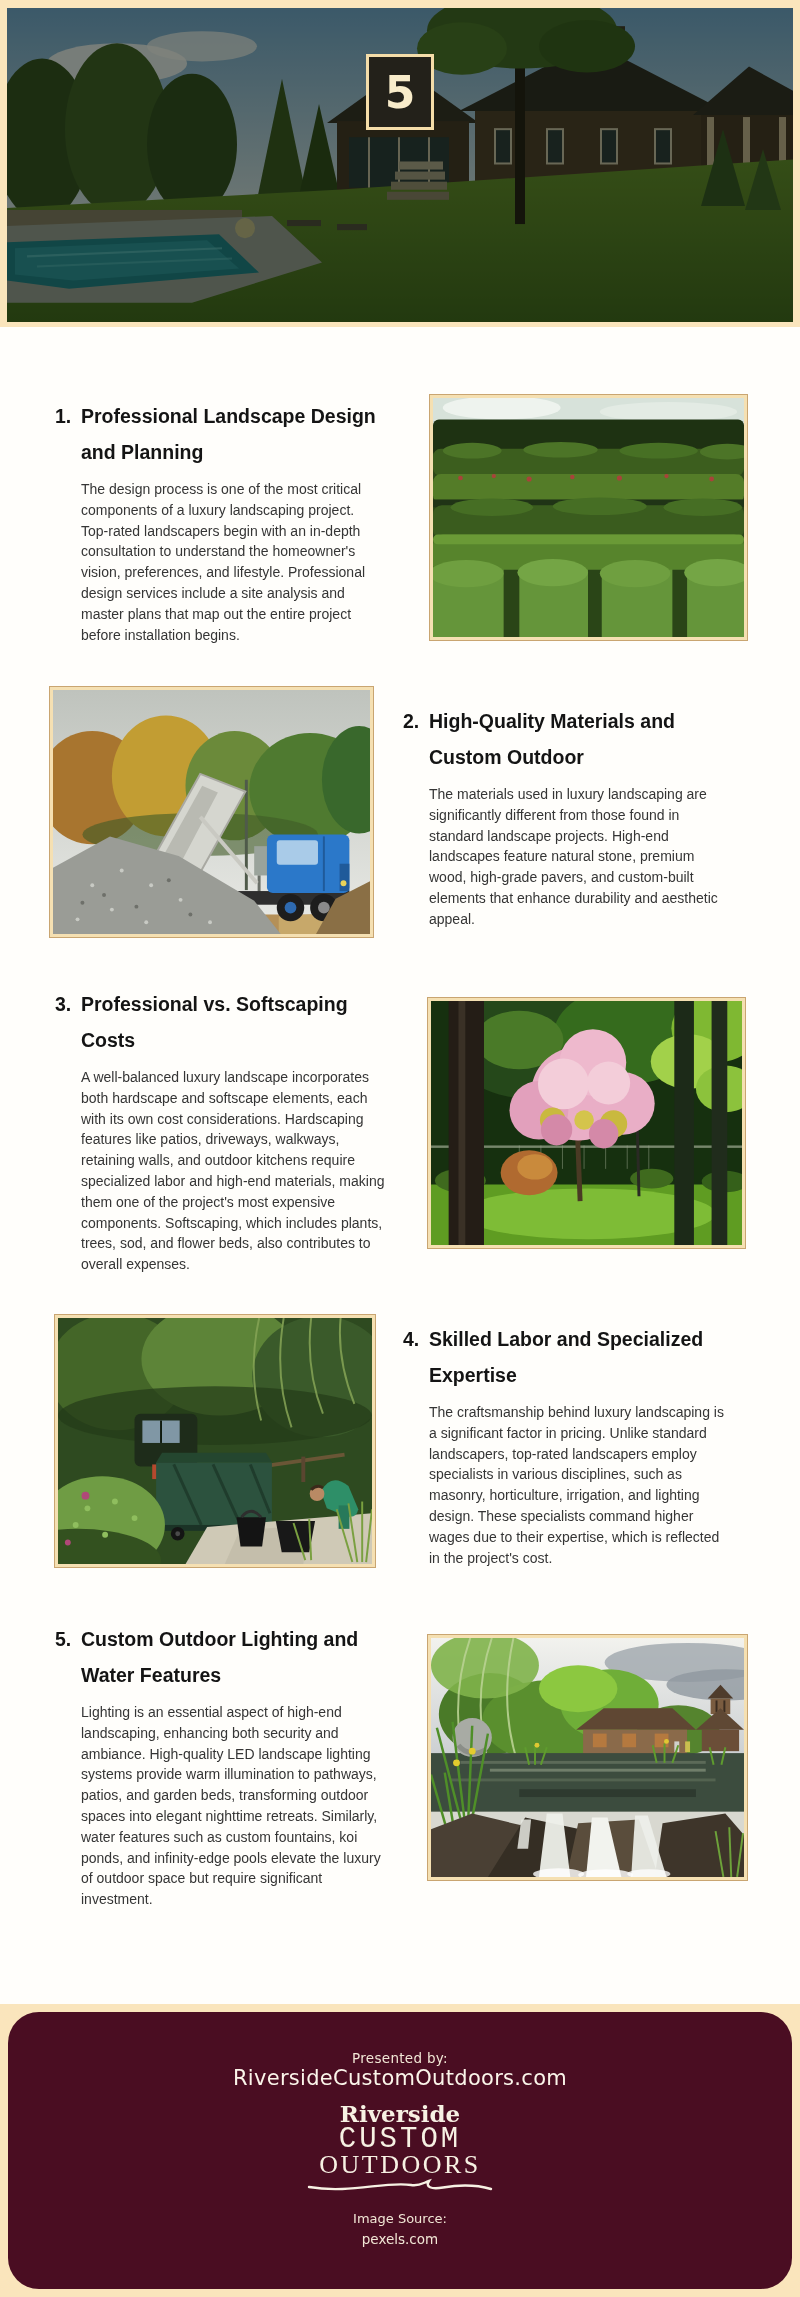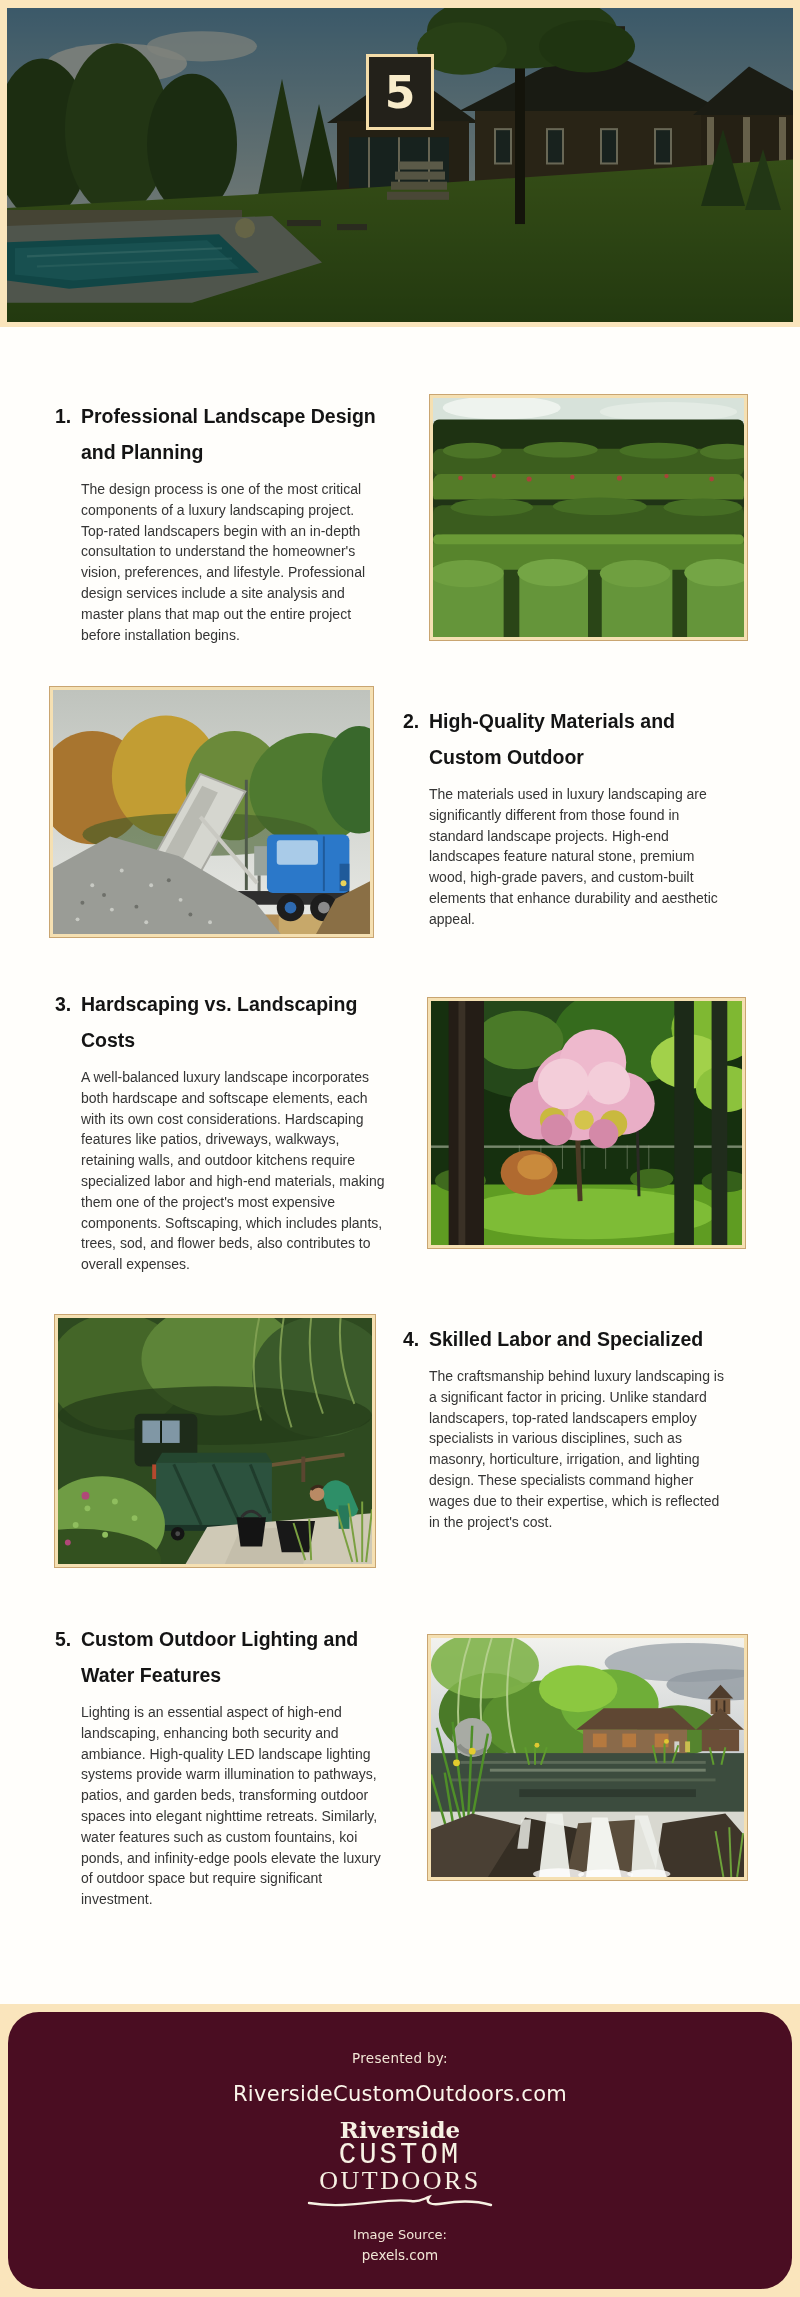--- a/index.html
+++ b/index.html
@@ -25,21 +25,21 @@
   .sec-body{margin-left:26px;margin-top:9px;color:#353535;font-size:14px;line-height:20.8px;}
   .img-frame{position:absolute;border:3px solid #f5e0b2;outline:1px solid #c9a571;
         box-sizing:border-box;overflow:hidden;background:#d8d8d0;}
   .img-frame svg{position:absolute;inset:0;width:100%;height:100%;display:block;}
   
   .footer{position:absolute;left:0;top:2004px;width:800px;height:293px;background:#fae5bc;
         padding:8px;box-sizing:border-box;}
   .footer-inner{width:100%;height:100%;background:#4a0d22;display:flex;flex-direction:column;
         align-items:center;color:#f6eedd;font-family:"DejaVu Sans",sans-serif;border-radius:31px;}
   .f-presented{margin-top:38px;font-size:13.5px;letter-spacing:0.3px;color:#f2e7d6;}
-  .f-site{margin-top:16px;font-size:21px;color:#fbf5ea;letter-spacing:0.3px;}
+  .f-site{font-size:21px;color:#fbf5ea;letter-spacing:0.3px;}
   .logo{margin-top:12px;text-align:center;color:#f7f1e3;}
   .logo-script{font-family:"DejaVu Serif",serif;font-weight:bold;
         font-size:23px;line-height:24px;}
   .logo-line1{font-family:Liberation Mono, monospace;font-size:29px;line-height:27px;
         letter-spacing:3px;}
   .logo-line2{font-family:"Liberation Serif",serif;font-size:26px;line-height:24px;
         letter-spacing:2.5px;}
   .logo-swoosh{margin-top:1px;}
   .f-src-label{margin-top:13px;font-size:13px;color:#f2e7d6;}
   .f-src-value{margin-top:5px;font-size:13.5px;color:#f2e7d6;}
@@ -247,21 +247,21 @@
         <div>Custom Outdoor</div>
       </div>
     </div>
     <div class="sec-body" style="width:292px;">The materials used in luxury landscaping are significantly different from those found in standard landscape projects. High-end landscapes feature natural stone, premium wood, high-grade pavers, and custom-built elements that enhance durability and aesthetic appeal.</div>
   </div>
 
   <div class="sec-text" style="left:55px;top:986px;width:345px;">
     <div class="sec-head">
       <div class="sec-num">3.</div>
       <div class="sec-title">
-        <div>Hardscaping vs. Landscaping</div>
+        <div>Professional vs. Softscaping</div>
         <div>Costs</div>
       </div>
     </div>
     <div class="sec-body" style="width:308px;">A well-balanced luxury landscape incorporates both hardscape and softscape elements, each with its own cost considerations. Hardscaping features like patios, driveways, walkways, retaining walls, and outdoor kitchens require specialized labor and high-end materials, making them one of the project's most expensive components. Softscaping, which includes plants, trees, sod, and flower beds, also contributes to overall expenses.</div>
   </div>
   <div class="img-frame" style="left:428px;top:998px;width:317px;height:250px;">
     <svg viewBox="0 0 317 250" preserveAspectRatio="none">
       <rect x="0" y="0" width="317" height="250" fill="#16300f"></rect>
       <ellipse cx="100" cy="45" rx="80" ry="55" fill="#25481a"></ellipse>
       <ellipse cx="200" cy="35" rx="75" ry="50" fill="#356b1d"></ellipse>
@@ -366,20 +366,21 @@
       </g>
       <circle cx="28" cy="182" r="4" fill="#b04878"></circle>
       <circle cx="10" cy="230" r="3" fill="#b04878"></circle>
     </svg>
   </div>
   <div class="sec-text" style="left:403px;top:1321px;width:340px;">
     <div class="sec-head">
       <div class="sec-num">4.</div>
       <div class="sec-title">
         <div>Skilled Labor and Specialized</div>
+        <div>Expertise</div>
       </div>
     </div>
     <div class="sec-body" style="width:300px;">The craftsmanship behind luxury landscaping is a significant factor in pricing. Unlike standard landscapers, top-rated landscapers employ specialists in various disciplines, such as masonry, horticulture, irrigation, and lighting design. These specialists command higher wages due to their expertise, which is reflected in the project's cost.</div>
   </div>
 
   <div class="sec-text" style="left:55px;top:1621px;width:345px;">
     <div class="sec-head">
       <div class="sec-num">5.</div>
       <div class="sec-title">
         <div>Custom Outdoor Lighting and</div>

